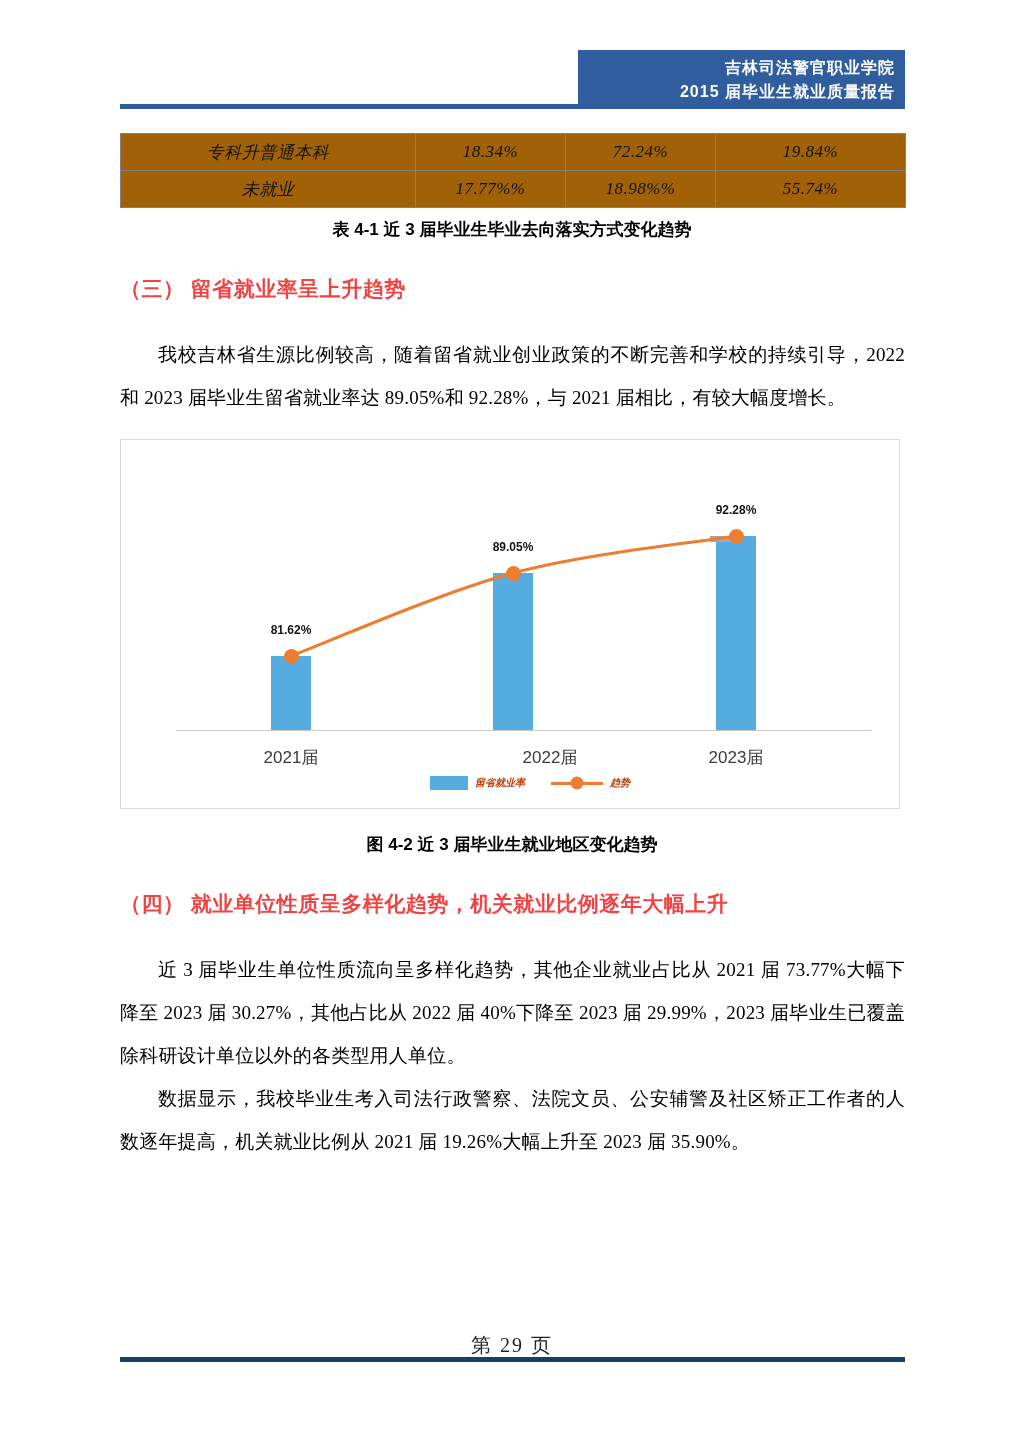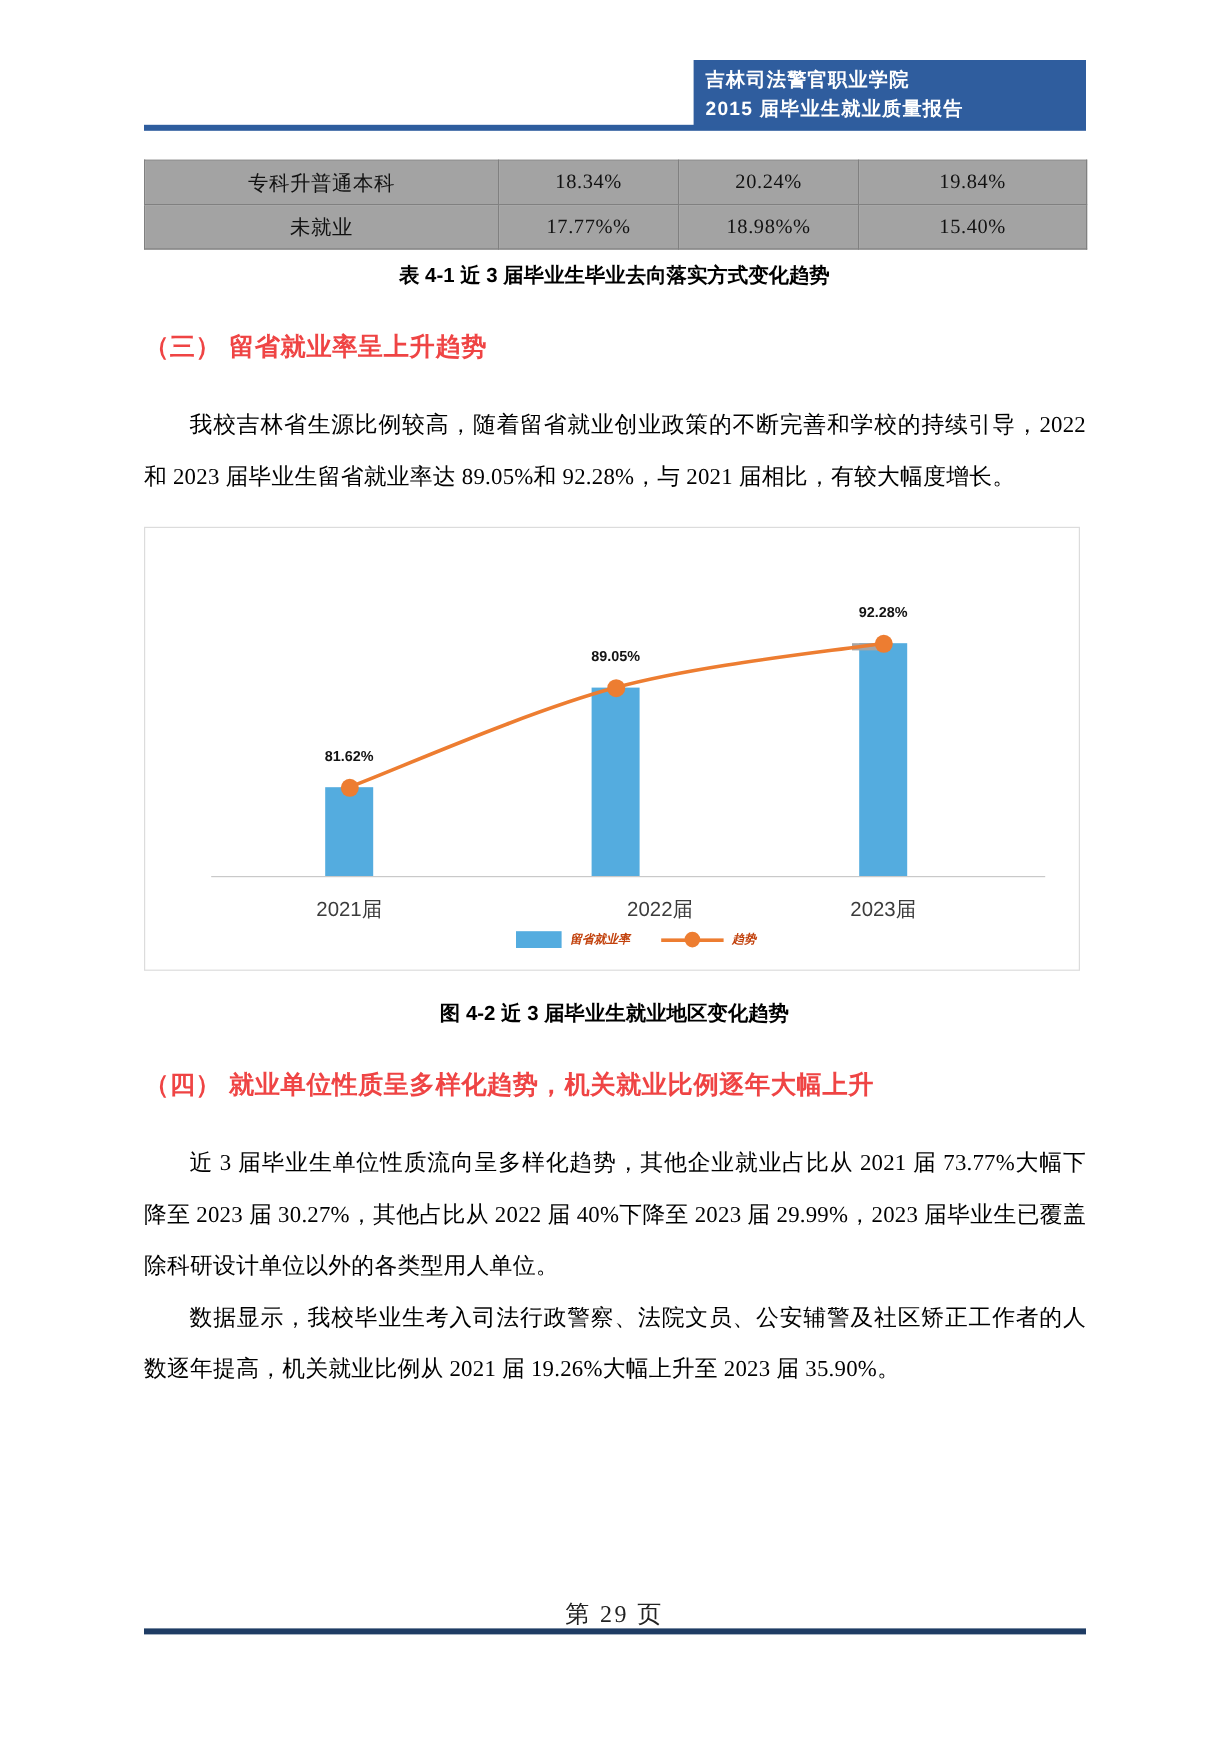--- a/index.html
+++ b/index.html
@@ -4,30 +4,30 @@
 <style>
   html,body{margin:0;padding:0;background:#fff;}
   body{width:1024px;height:1448px;position:relative;overflow:hidden;
        font-family:"Liberation Serif","DejaVu Serif",serif;color:#111;}
   .page{position:relative;width:1024px;height:1448px;background:#fff;}
 
   
   .header{position:relative;height:112px;}
   .header-rule{position:absolute;left:120px;top:104px;width:785px;height:5px;background:#2E5D9E;}
   .header-box{position:absolute;right:119px;top:50px;width:327px;height:55px;background:#2F5D9E;
-              box-sizing:border-box;padding:6px 10px;text-align:left;z-index:2;}
+              box-sizing:border-box;padding:6px 10px;text-align:right;z-index:2;}
   .header-box .hl{color:#fff;font-family:"Liberation Sans","DejaVu Sans",sans-serif;
                   font-weight:bold;font-size:16px;line-height:24px;letter-spacing:1px;}
 
   
   .dtable{margin:21px 119px 0 120px;border-collapse:collapse;width:785px;
           font-size:17px;table-layout:fixed;}
   .dtable td{border:1px solid #808080;height:36px;text-align:center;vertical-align:middle;
              padding:0;letter-spacing:.5px;}
-  .dtable tr.shaded td{background:#a3a3a3;}
+  .dtable tr.shaded td{background:#a16207;font-style:italic;}
   .tbl-caption{margin-top:10px;text-align:center;font-family:"Liberation Sans","DejaVu Sans",sans-serif;
                font-weight:bold;font-size:17px;color:#000;}
 
   
   .sec-heading{margin:34px 119px 0 120px;font-family:"Liberation Sans","DejaVu Sans",sans-serif;
                font-weight:bold;font-size:21px;color:#ef4444;letter-spacing:.5px;}
   .body-para{margin:30px 119px 0 120px;font-size:19px;line-height:43px;text-align:justify;
              text-indent:38px;color:#000;letter-spacing:.2px;}
   .body-para + .body-para{margin-top:0;}
 
@@ -77,28 +77,28 @@
     <colgroup>
         <col style="width:295px">
         <col style="width:150px">
         <col style="width:150px">
         <col style="width:190px">
       </colgroup>
     <tbody>
       <tr class="shaded">
         <td>专科升普通本科</td>
         <td>18.34%</td>
-        <td>20.24%</td>
+        <td>72.24%</td>
         <td>19.84%</td>
       </tr>
       <tr class="shaded">
         <td>未就业</td>
         <td>17.77%%</td>
         <td>18.98%%</td>
-        <td>15.40%</td>
+        <td>55.74%</td>
       </tr>
     </tbody>
   </table>
   <div class="tbl-caption">表 4-1 近 3 届毕业生毕业去向落实方式变化趋势</div>
 
   <div class="sec-heading">（三） 留省就业率呈上升趋势</div>
   <div class="body-para">我校吉林省生源比例较高，随着留省就业创业政策的不断完善和学校的持续引导，2022 和 2023 届毕业生留省就业率达 89.05%和 92.28%，与 2021 届相比，有较大幅度增长。</div>
 
   <div class="chart" id="chart">
       <div class="baseline" style="left: 55px; top: 290px; width: 695px;"></div>

